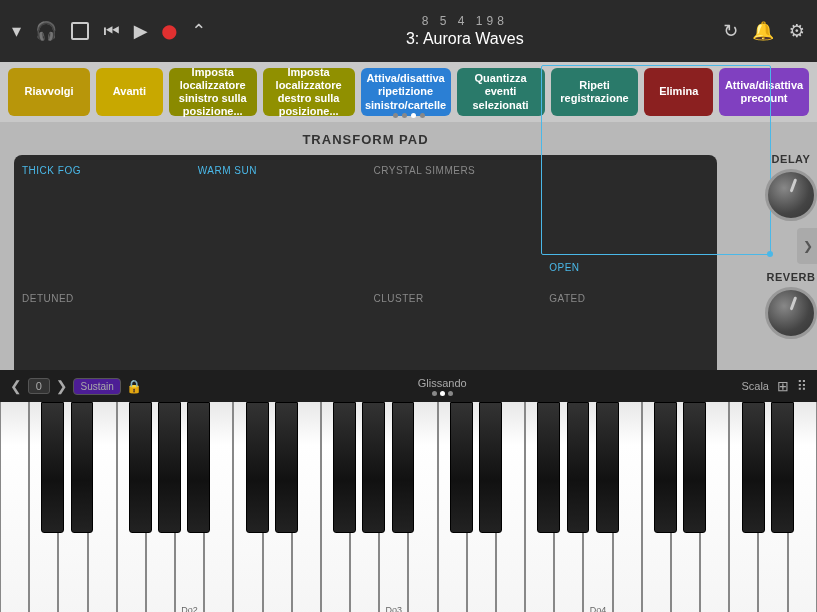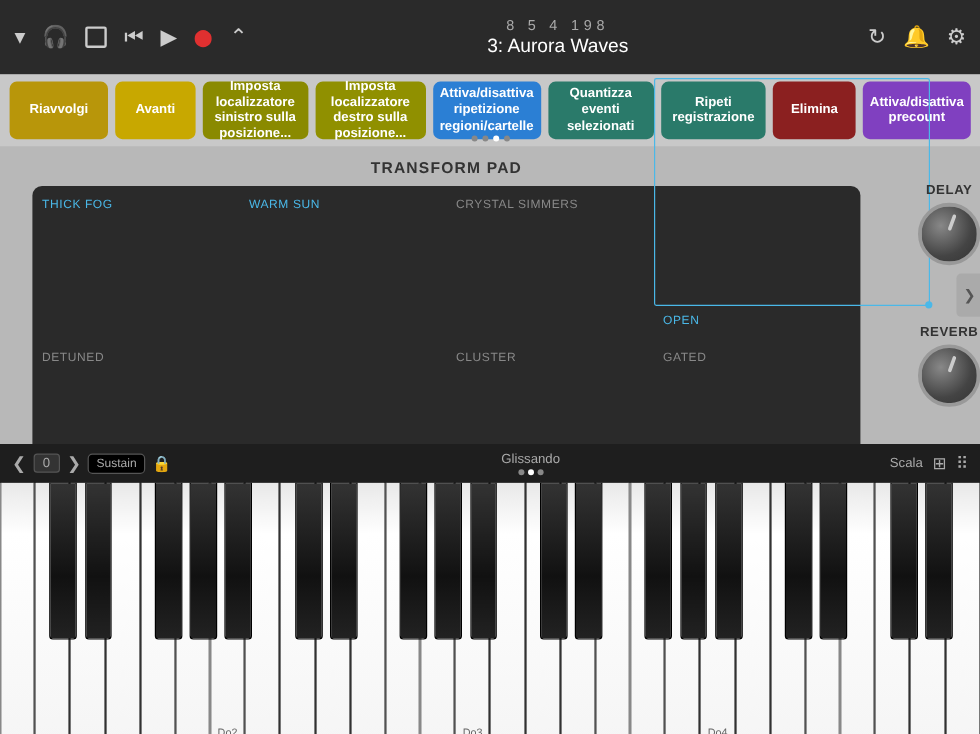--- a/index.html
+++ b/index.html
@@ -121,21 +121,21 @@
     
     .main-area {
       display: flex;
       height: 248px;
       background: #b8b8b8;
     }
 
     
     .transform-section {
       flex: 1;
-      padding: 10px 10px 10px 27px;
+      padding: 10px 10px 10px 14px;
     }
     .transform-title {
       text-align: center;
       font-size: 13px;
       font-weight: 600;
       color: #333;
       margin-bottom: 8px;
       letter-spacing: 1px;
     }
     .transform-pad {
@@ -293,21 +293,21 @@
     }
     .scala-label { color: #aaa; }
     .piano-icon-btn {
       color: #aaa;
       font-size: 14px;
       cursor: pointer;
       background: none;
       border: none;
     }
     .sustain-btn {
-      background: #000000;
+      background: #4c1d95;
       border: 1px solid #555;
       border-radius: 4px;
       color: #aaa;
       font-size: 10px;
       padding: 2px 6px;
       cursor: pointer;
     }
     .number-display {
       background: #333;
       border: 1px solid #555;
@@ -395,21 +395,21 @@
     <button class="icon-btn">🔔</button>
     <button class="icon-btn">⚙</button>
   </div>
 </div>
 
 <div class="toolbar">
   <button class="toolbar-btn btn-gold">Riavvolgi</button>
   <button class="toolbar-btn btn-yellow">Avanti</button>
   <button class="toolbar-btn btn-olive">Imposta localizzatore sinistro sulla posizione...</button>
   <button class="toolbar-btn btn-olive2">Imposta localizzatore destro sulla posizione...</button>
-  <button class="toolbar-btn btn-blue">Attiva/disattiva ripetizione regioni/cartelle</button>
+  <button class="toolbar-btn btn-blue">Attiva/disattiva ripetizione sinistro/cartelle</button>
   <button class="toolbar-btn btn-teal">Quantizza eventi selezionati</button>
   <button class="toolbar-btn btn-teal">Ripeti registrazione</button>
   <button class="toolbar-btn btn-crimson">Elimina</button>
   <button class="toolbar-btn btn-purple">Attiva/disattiva precount</button>
   <div class="toolbar-dots">
     <div class="dot"></div>
     <div class="dot"></div>
     <div class="dot active"></div>
     <div class="dot"></div>
   </div>

